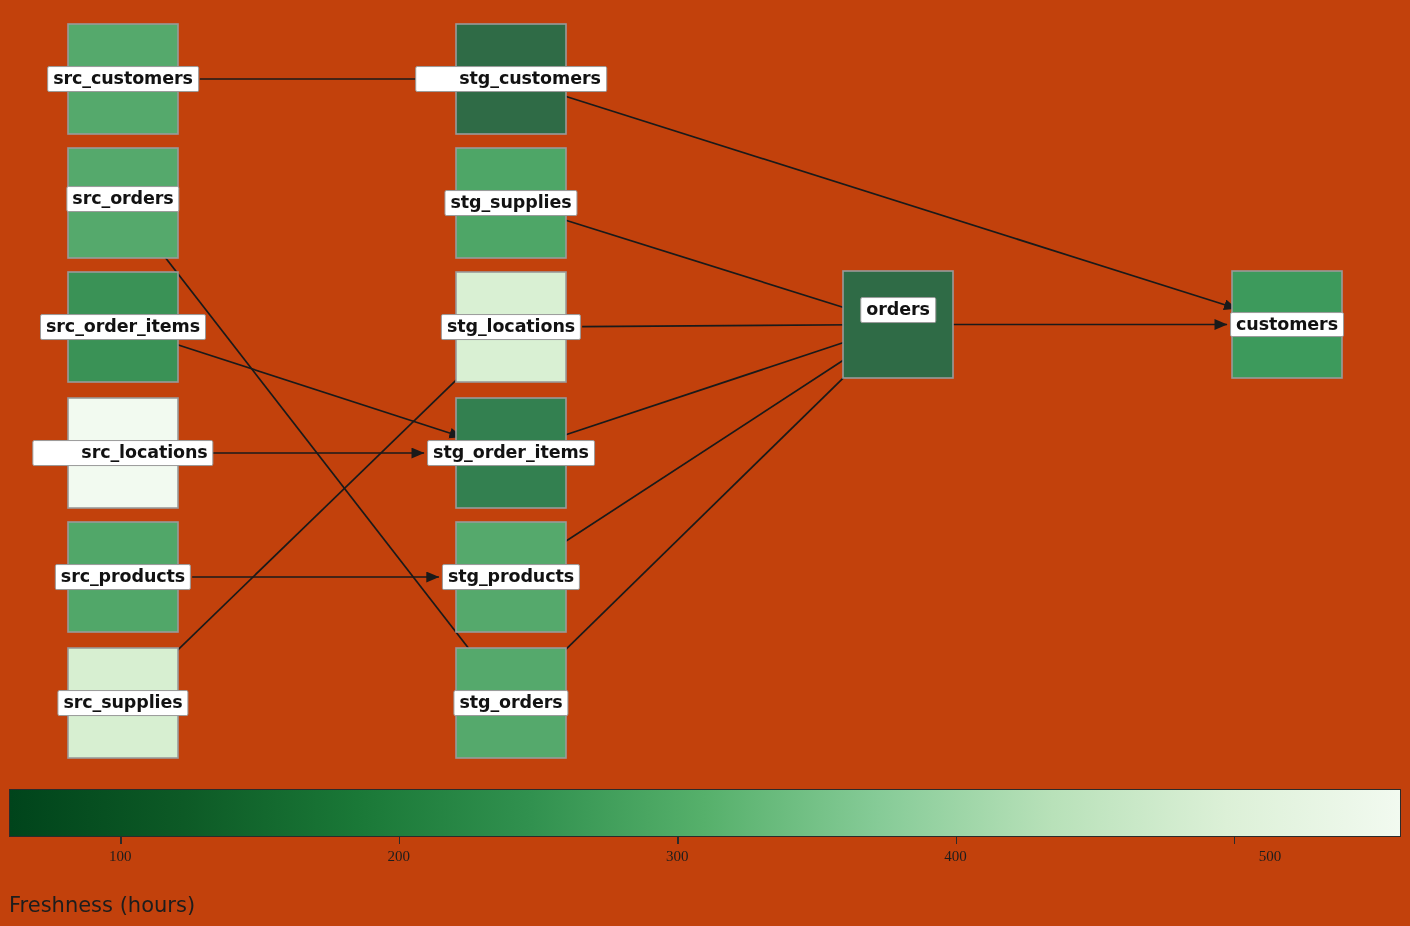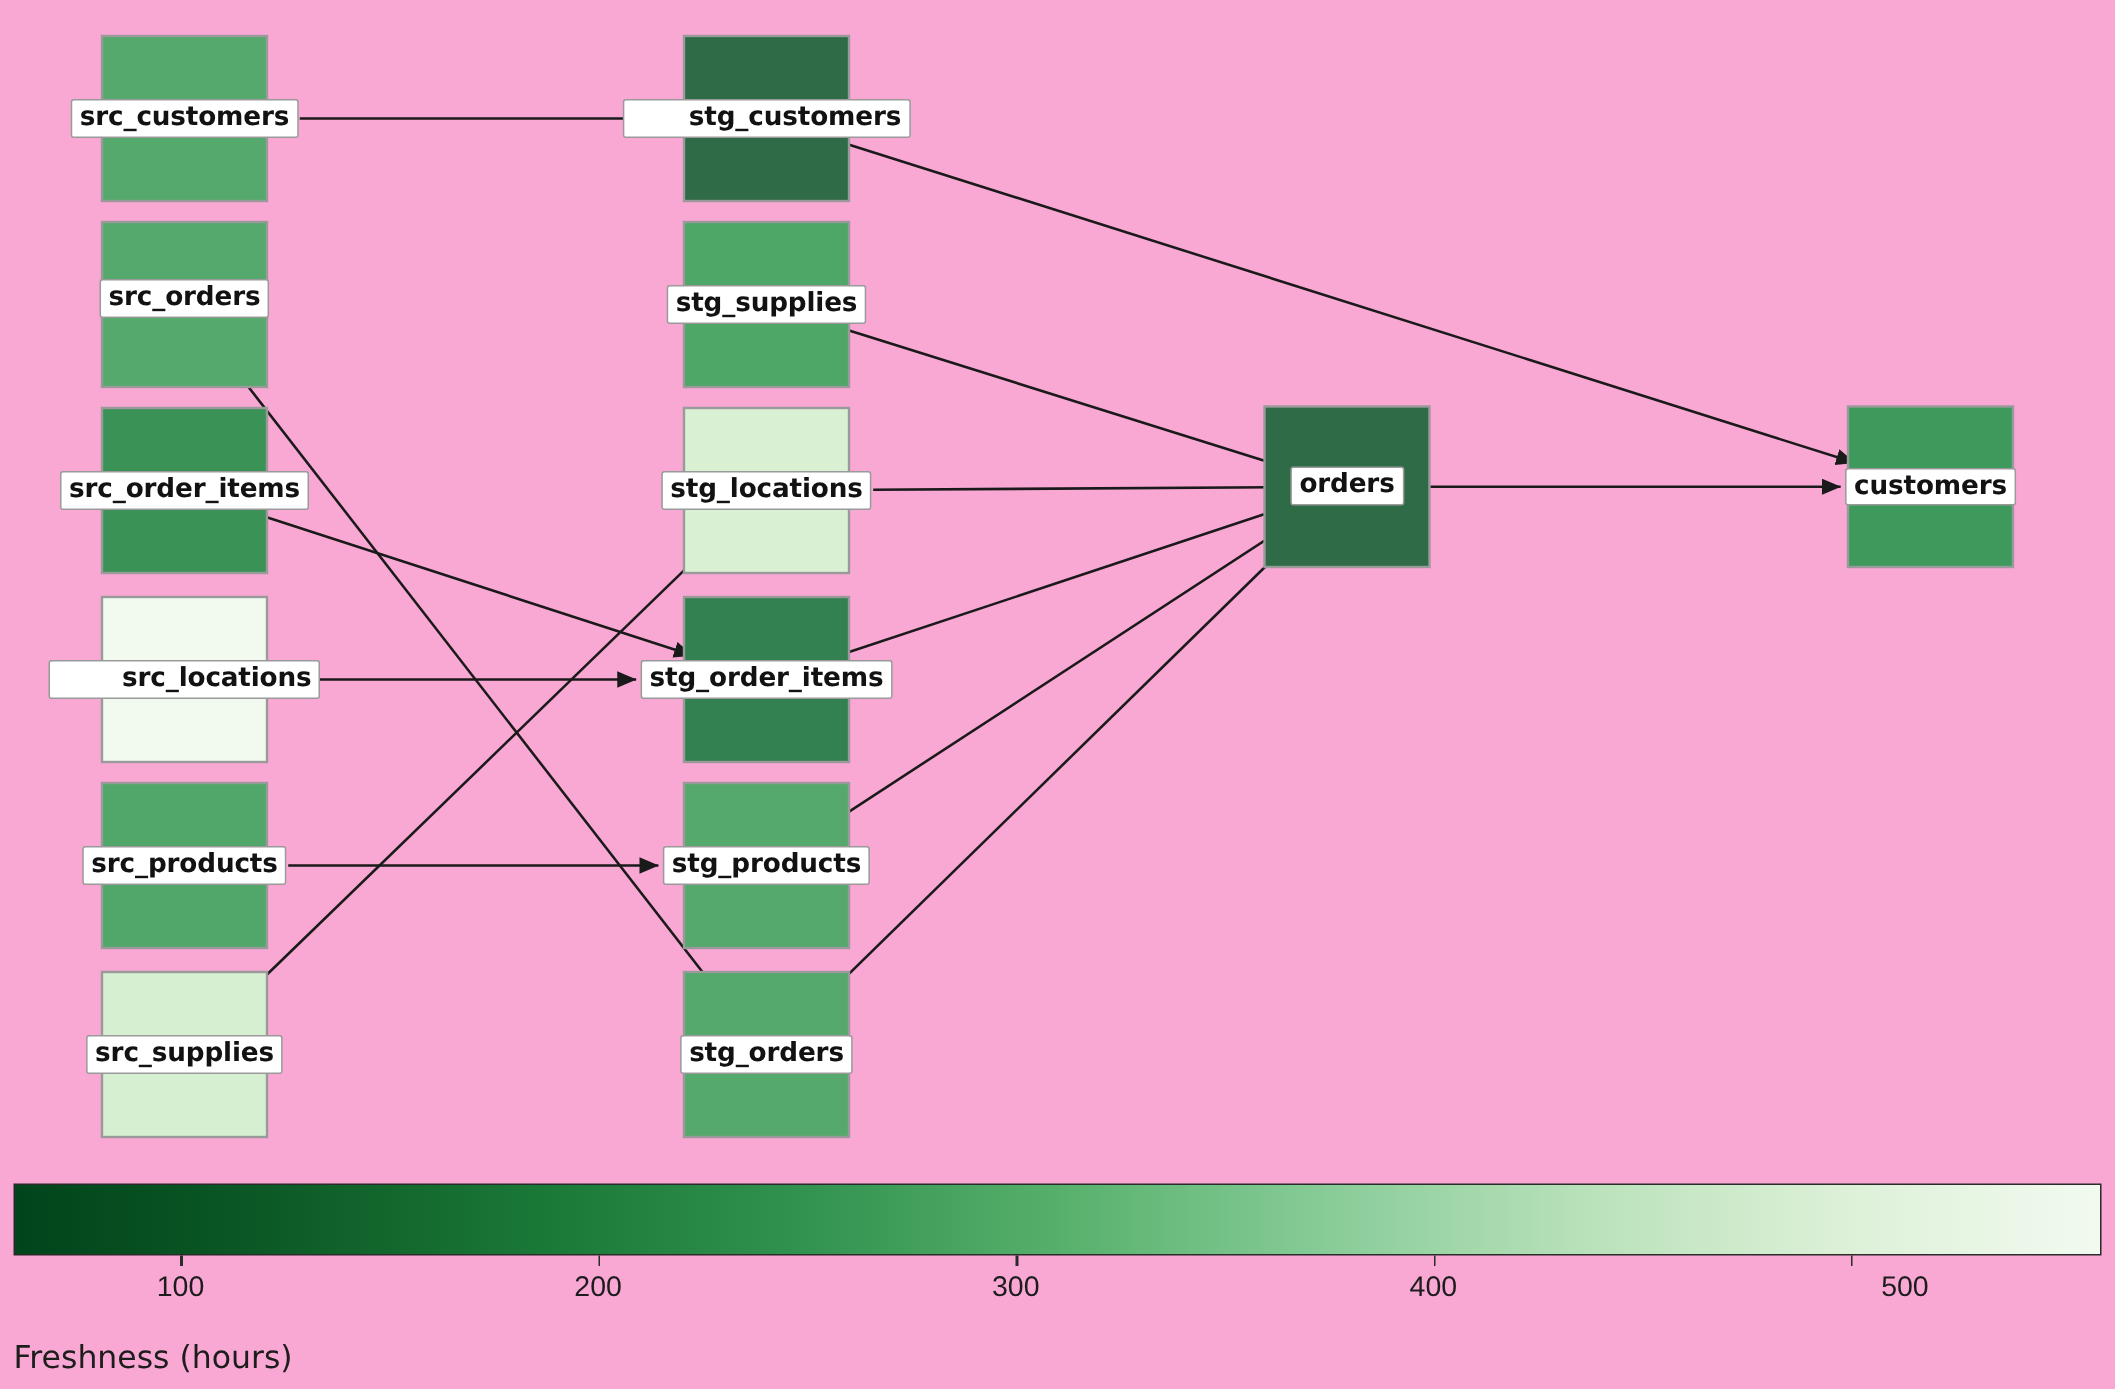--- a/index.html
+++ b/index.html
@@ -1,19 +1,19 @@
 <!DOCTYPE html>
 <html><head>
 <meta charset="utf-8">
 <title>Data Lineage Freshness Graph</title>
 <style>
   html,body{margin:0;padding:0;background:#ffffff;}
   body{width:1410px;height:926px;overflow:hidden;
        font-family:"DejaVu Sans","Liberation Sans",sans-serif;}
-  #stage{position:relative;width:1410px;height:926px;background:#f9a8d4;}
+  #stage{position:relative;width:1410px;height:926px;background:#c2410c;}
 
   svg#graph{position:absolute;left:0;top:0;width:1410px;height:926px;}
 
   .node-rect{stroke:#9a9a9a;stroke-width:1.6;}
   .edge-line{stroke:#1a1a1a;stroke-width:1.7;fill:none;}
 
   .node-label{
     position:absolute;
     transform:translate(-50%,-50%);
     background:#ffffff;
@@ -34,22 +34,22 @@
   #cbar{
     height:48px;width:100%;
     border:1.5px solid #2b2b2b;
     box-sizing:border-box;
   }
   #cbar-ticks{position:relative;height:10px;width:100%;}
   .tickmark{position:absolute;top:0;width:1.5px;height:7px;background:#2b2b2b;}
   #cbar-labels{position:relative;height:26px;width:100%;}
   .ticklabel{
     position:absolute;top:1px;transform:translateX(-50%);
-    font-size:19px;color:#1d1d1d;
-    font-family:Liberation Sans, sans-serif;
+    font-size:15px;color:#1d1d1d;
+    font-family:Liberation Serif, serif;
   }
   #cbar-title{
     text-align:left;font-size:21px;color:#1d1d1d;
     margin-top:20px;
   }
 </style>
 </head>
 <body>
 
 <div id="stage">
@@ -100,21 +100,21 @@
       <div class="node-label" style="left: 123px; top: 327px;">src_order_items</div>
       <div class="node-label" style="left: 123px; top: 453px; padding-left: 48px;">src_locations</div>
       <div class="node-label" style="left: 123px; top: 577px;">src_products</div>
       <div class="node-label" style="left: 123px; top: 703px;">src_supplies</div>
       <div class="node-label" style="left: 511px; top: 79px; padding-left: 43px;">stg_customers</div>
       <div class="node-label" style="left: 511px; top: 203px;">stg_supplies</div>
       <div class="node-label" style="left: 511px; top: 327px;">stg_locations</div>
       <div class="node-label" style="left: 511px; top: 453px;">stg_order_items</div>
       <div class="node-label" style="left: 511px; top: 577px;">stg_products</div>
       <div class="node-label" style="left: 511px; top: 703px;">stg_orders</div>
-      <div class="node-label" style="left: 898px; top: 324px;">orders</div>
+      <div class="node-label" style="left: 898px; top: 310px;">orders</div>
       <div class="node-label" style="left: 1287px; top: 324.5px;">customers</div>
     </div>
 
   <div id="cbar-wrap">
     <div id="cbar" style="background: linear-gradient(to right, rgb(0, 68, 27), rgb(13, 90, 38), rgb(26, 120, 55), rgb(49, 145, 79), rgb(86, 176, 107), rgb(134, 203, 151), rgb(184, 225, 185), rgb(220, 240, 215), rgb(242, 250, 240));"></div>
     <div id="cbar-ticks">
         <div class="tickmark" style="left: 8%;"></div>
         <div class="tickmark" style="left: 28%;"></div>
         <div class="tickmark" style="left: 48%;"></div>
         <div class="tickmark" style="left: 68%;"></div>

